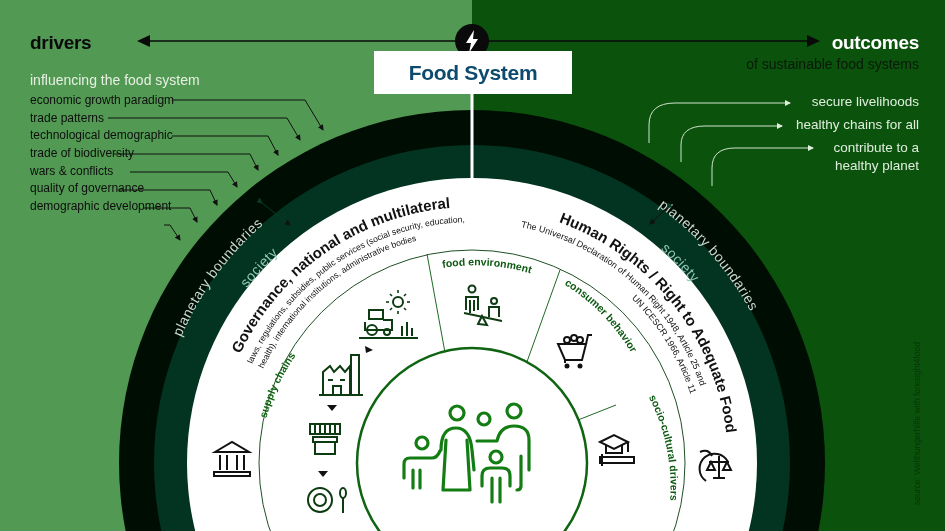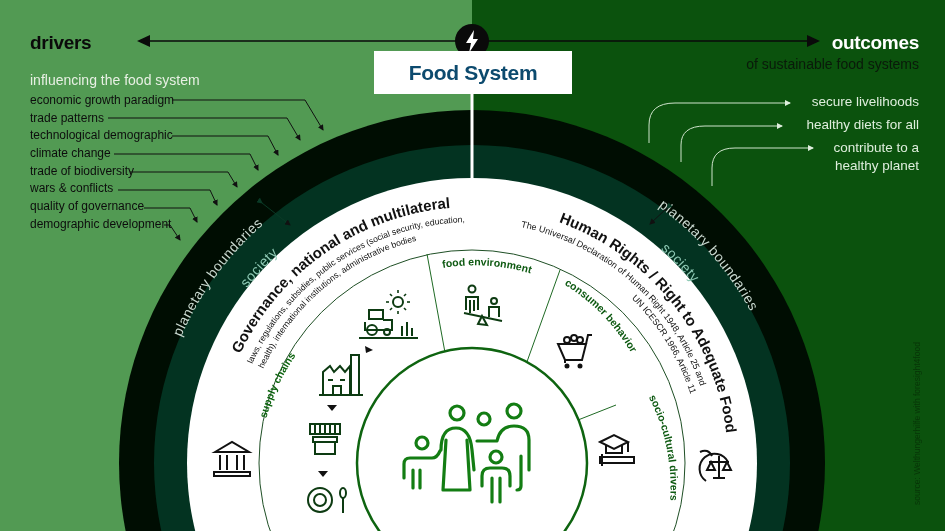--- a/index.html
+++ b/index.html
@@ -267,25 +267,24 @@
 <div class="outcomes-sub">of sustainable food systems</div>
 
 <div class="fs-box">
   <span class="fs-title">Food System</span>
 </div>
 
 <div class="driver-list">
   <div class="driver-item">economic growth paradigm</div>
   <div class="driver-item">trade patterns</div>
   <div class="driver-item">technological demographic</div>
-  <div class="driver-item">climate change</div>
   <div class="driver-item">trade of biodiversity</div>
   <div class="driver-item">wars &amp; conflicts</div>
   <div class="driver-item">quality of governance</div>
   <div class="driver-item">demographic development</div>
 </div>
 
 <div class="outcome" style="right:26px;top:93px;">secure livelihoods</div>
-<div class="outcome" style="right:26px;top:116px;">healthy diets for all</div>
+<div class="outcome" style="right:26px;top:116px;">healthy chains for all</div>
 <div class="outcome" style="right:26px;top:139px;margin-left:12px;">contribute to a</div>
 <div class="outcome" style="right:26px;top:157px;">healthy planet</div>
 
 <div class="source">source: Welthungerhilfe with foresight4food</div>
 
 </body></html>

